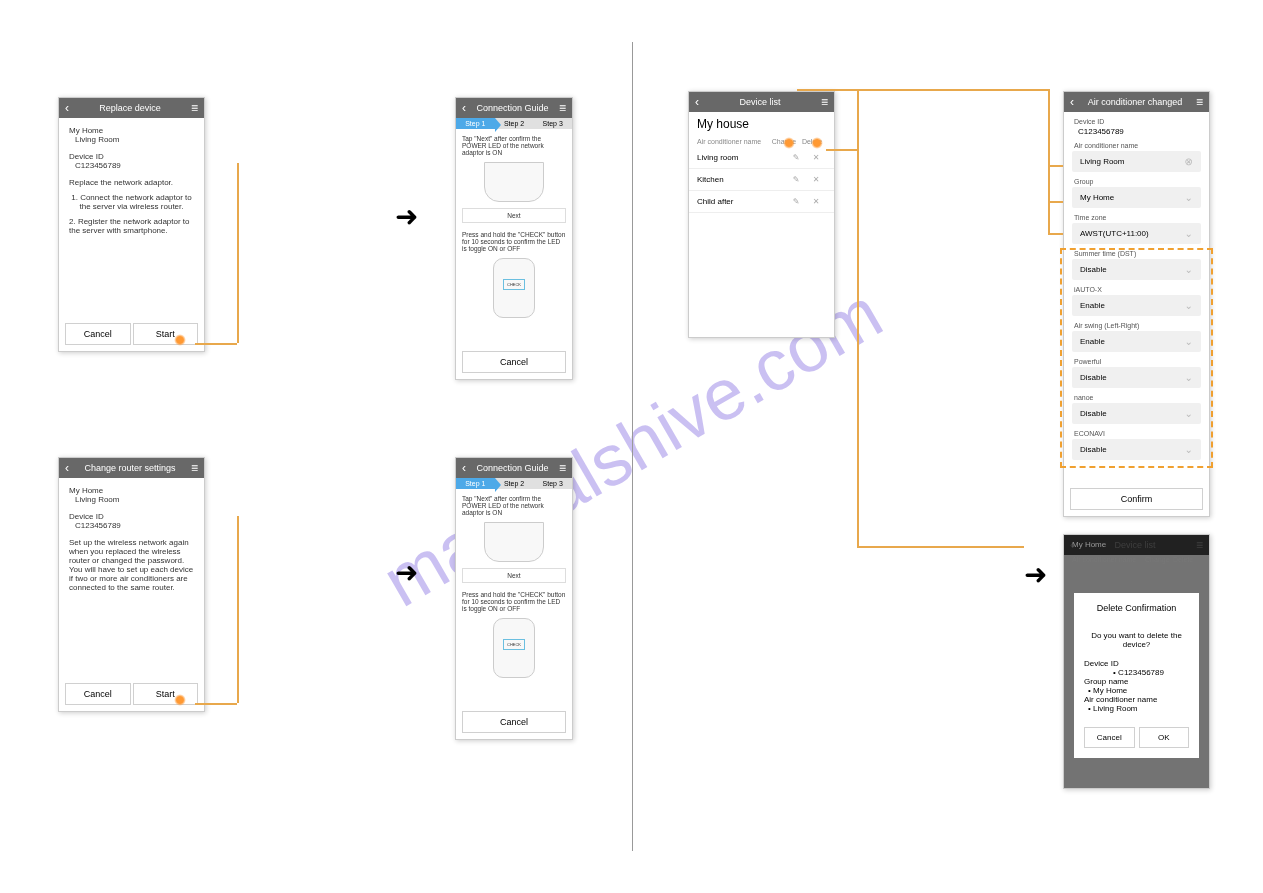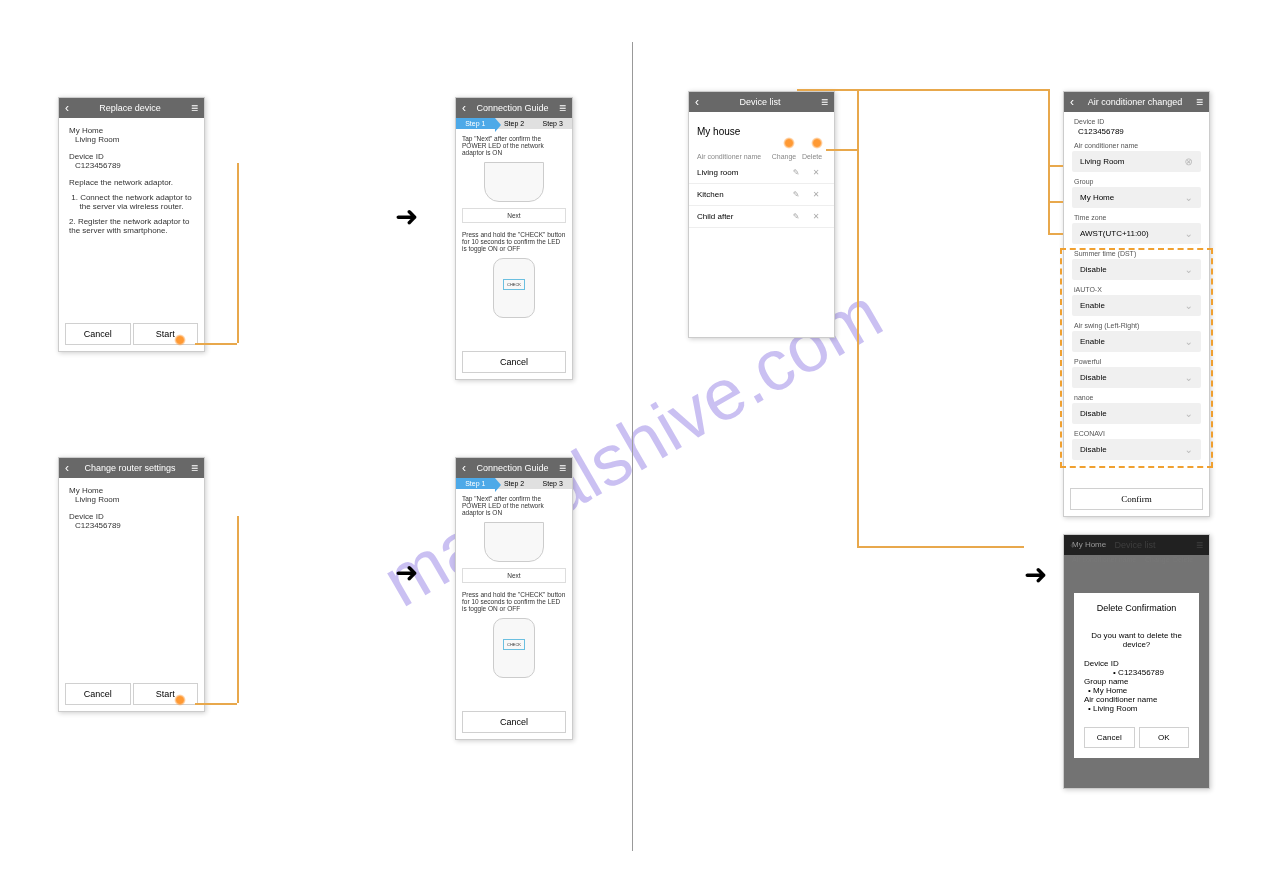--- a/index.html
+++ b/index.html
@@ -73,20 +73,22 @@
   <div class="phone-header">
     <span class="back">‹</span>
     <span>Change router settings</span>
     <span class="menu">≡</span>
   </div>
   <div class="phone-body">
     <div>My Home</div>
     <div style="margin-left:6px; margin-bottom:8px;">Living Room</div>
     <div>Device ID</div>
     <div style="margin-left:6px; margin-bottom:8px;">C123456789</div>
+    <div style="white-space:pre-line;">Set up the wireless network again when you replaced the wireless router or changed the password.
+You will have to set up each device if two or more air conditioners are connected to the same router.</div>
   </div>
   <div class="btn-row">
     <div class="btn">Cancel</div>
     <div class="btn">Start</div>
   </div>
   <div class="highlight-dot" style="bottom:5px; right:18px;"></div>
 </div>
 <div class="orange-line" style="left:195px; top:703px; width:42px; height:0;"></div>
 <div class="orange-line" style="left:237px; top:516px; width:0; height:187px;"></div>
 
@@ -138,21 +140,21 @@
     <div class="btn btn-single">Cancel</div>
   </div>
 </div>
 
 <div class="phone" style="left:688px; top:91px; width:147px; height:247px;">
   <div class="phone-header">
     <span class="back">‹</span>
     <span>Device list</span>
     <span class="menu">≡</span>
   </div>
-  <div style="padding:14px 8px; font-size:10px;">My house</div>
+  <div style="padding:5px 8px; font-size:12px;">My house</div>
   <div style="display:flex; font-size:7px; color:#888; padding:2px 8px;">
     <span style="flex:1;">Air conditioner name</span>
     <span style="width:28px; text-align:center;">Change</span>
     <span style="width:28px; text-align:center;">Delete</span>
   </div>
   <div class="list-row">
     <span class="name">Living room</span>
     <span class="icon">✎</span>
     <span class="icon">✕</span>
   </div>
@@ -221,21 +223,21 @@
   <div class="setting-value">
       <span>Disable</span>
       <span class="circ">⌄</span>
     </div>
   <div class="setting-label">ECONAVI</div>
   <div class="setting-value">
       <span>Disable</span>
       <span class="circ">⌄</span>
     </div>
   <div class="btn-row" style="justify-content:center;">
-    <div class="btn" style="flex:1;font-family:Liberation Serif, serif;">Confirm</div>
+    <div class="btn" style="flex:1;">Confirm</div>
   </div>
 </div>
 
 <div class="orange-line" style="left:1048px; top:165px; width:15px; height:0;"></div>
 <div class="orange-line" style="left:1048px; top:201px; width:15px; height:0;"></div>
 <div class="orange-line" style="left:1048px; top:233px; width:15px; height:0;"></div>
 <div class="orange-line" style="left:1048px; top:89px; width:0; height:144px;"></div>
 <div class="orange-line" style="left:857px; top:89px; width:191px; height:0;"></div>
 <div class="dashed-box" style="left:1060px; top:248px; width:153px; height:220px;"></div>
 

